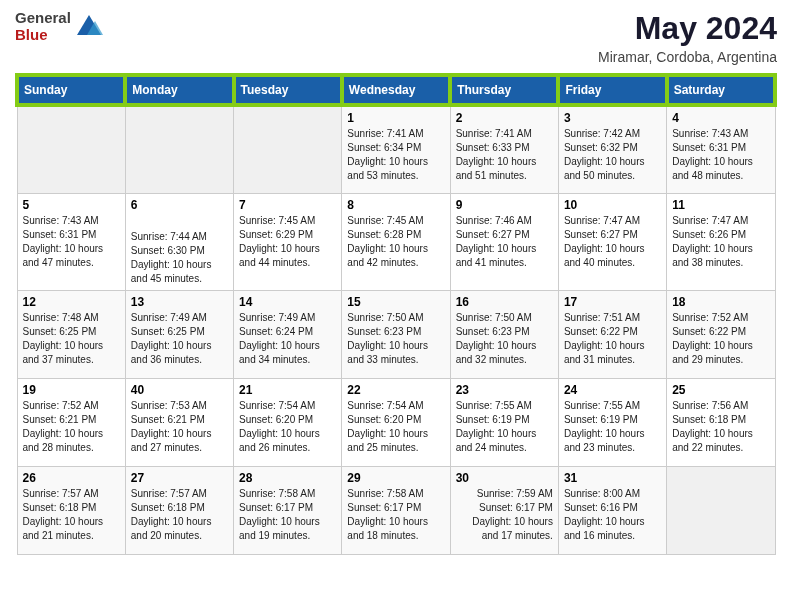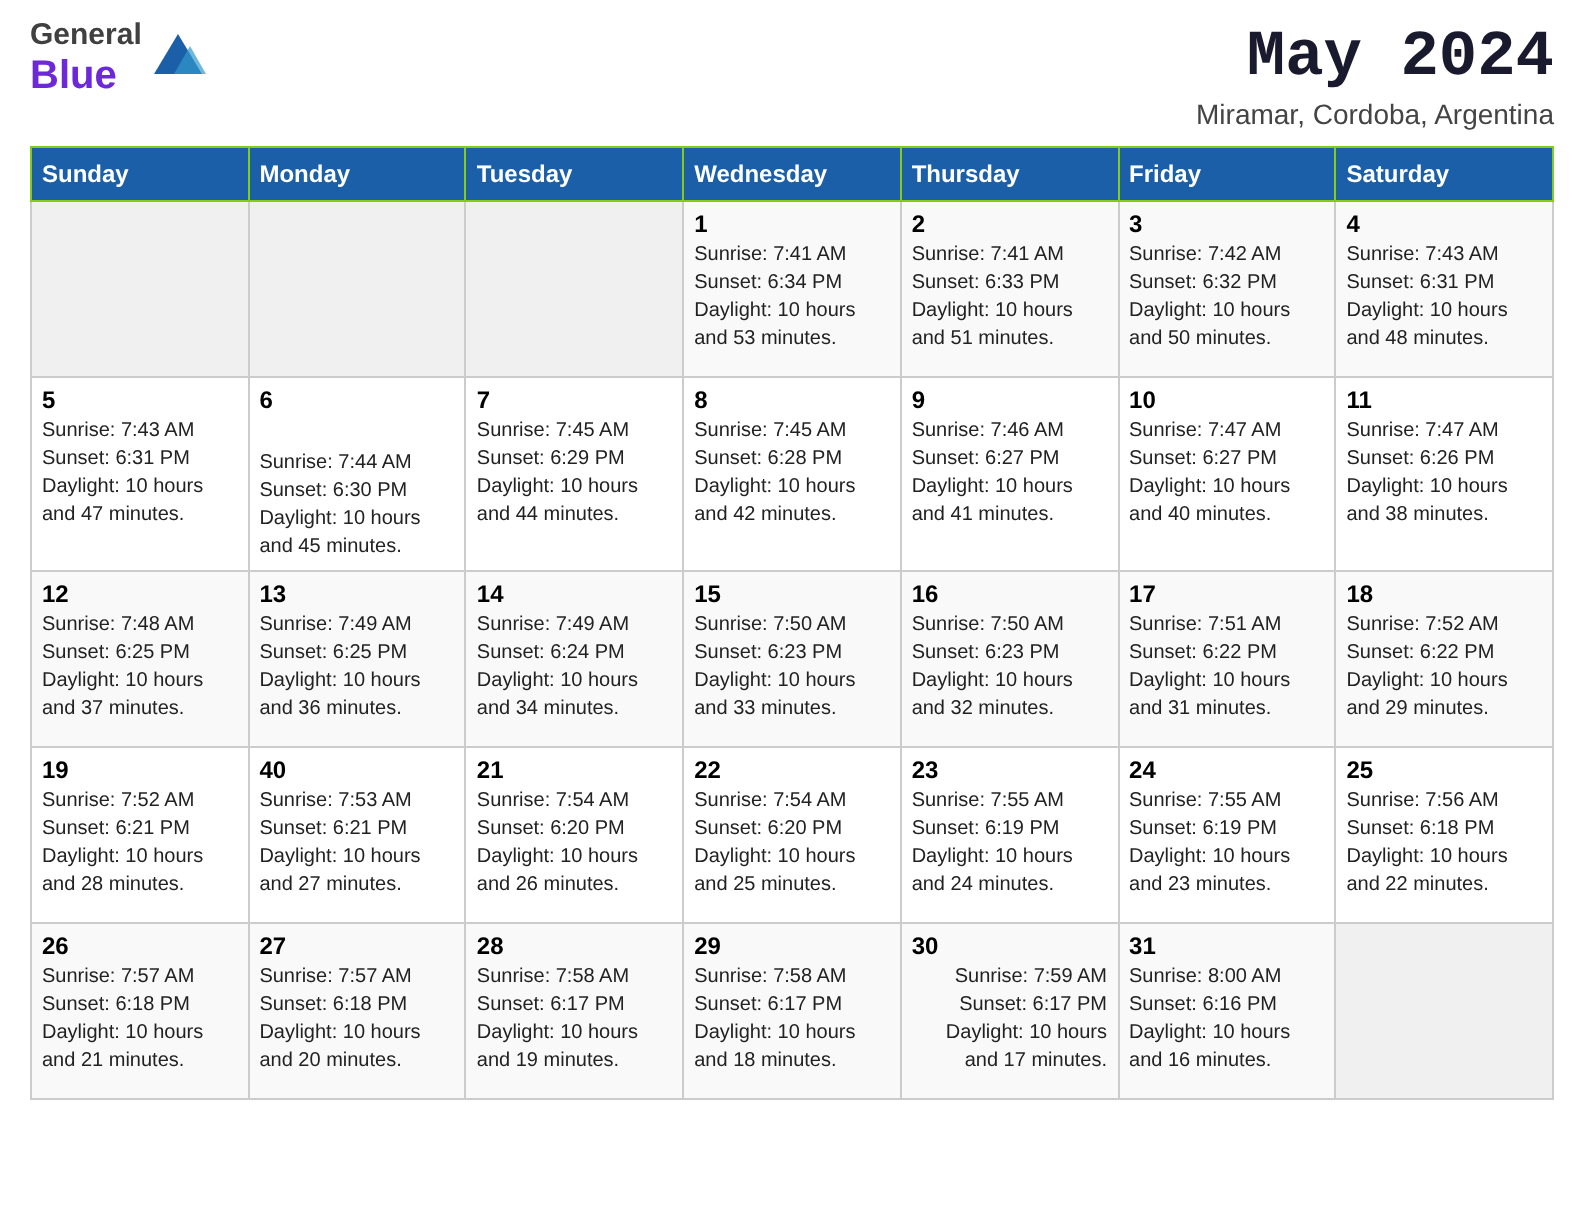--- a/index.html
+++ b/index.html
@@ -25,56 +25,55 @@
       display: flex;
       flex-direction: column;
       line-height: 1.1;
     }
     .logo-general {
       font-size: 15px;
       font-weight: bold;
       color: #404040;
     }
     .logo-blue {
-      font-size: 20px;
-      font-weight: bold;
-      color: #6d28d9;
+      font-size: 15px;
+      font-weight: bold;
+      color: #b91c1c;
     }
     .logo-icon {
       width: 28px;
       height: 28px;
       margin-left: 2px;
     }
     .title-block {
       text-align: right;
     }
     .main-title {
       font-size: 32px;
       font-weight: bold;
       color: #1a1a2e;
-      font-family: Liberation Mono, monospace;
     }
     .subtitle {
       font-size: 14px;
       color: #444;
       margin-top: 2px;
     }
     table {
       width: 100%;
       border-collapse: collapse;
       font-size: 11px;
     }
     thead tr th {
       background-color: #1a5fa8;
       color: #fff;
       text-align: left;
       padding: 6px 5px;
       font-size: 12px;
       font-weight: bold;
-      border: 1px solid #84cc16;
+      border: 4px solid #84cc16;
     }
     tbody tr td {
       border: 1px solid #ccc;
       vertical-align: top;
       padding: 4px 5px;
       min-height: 80px;
       height: 88px;
       background: #fff;
     }
     tbody tr:nth-child(odd) td {

